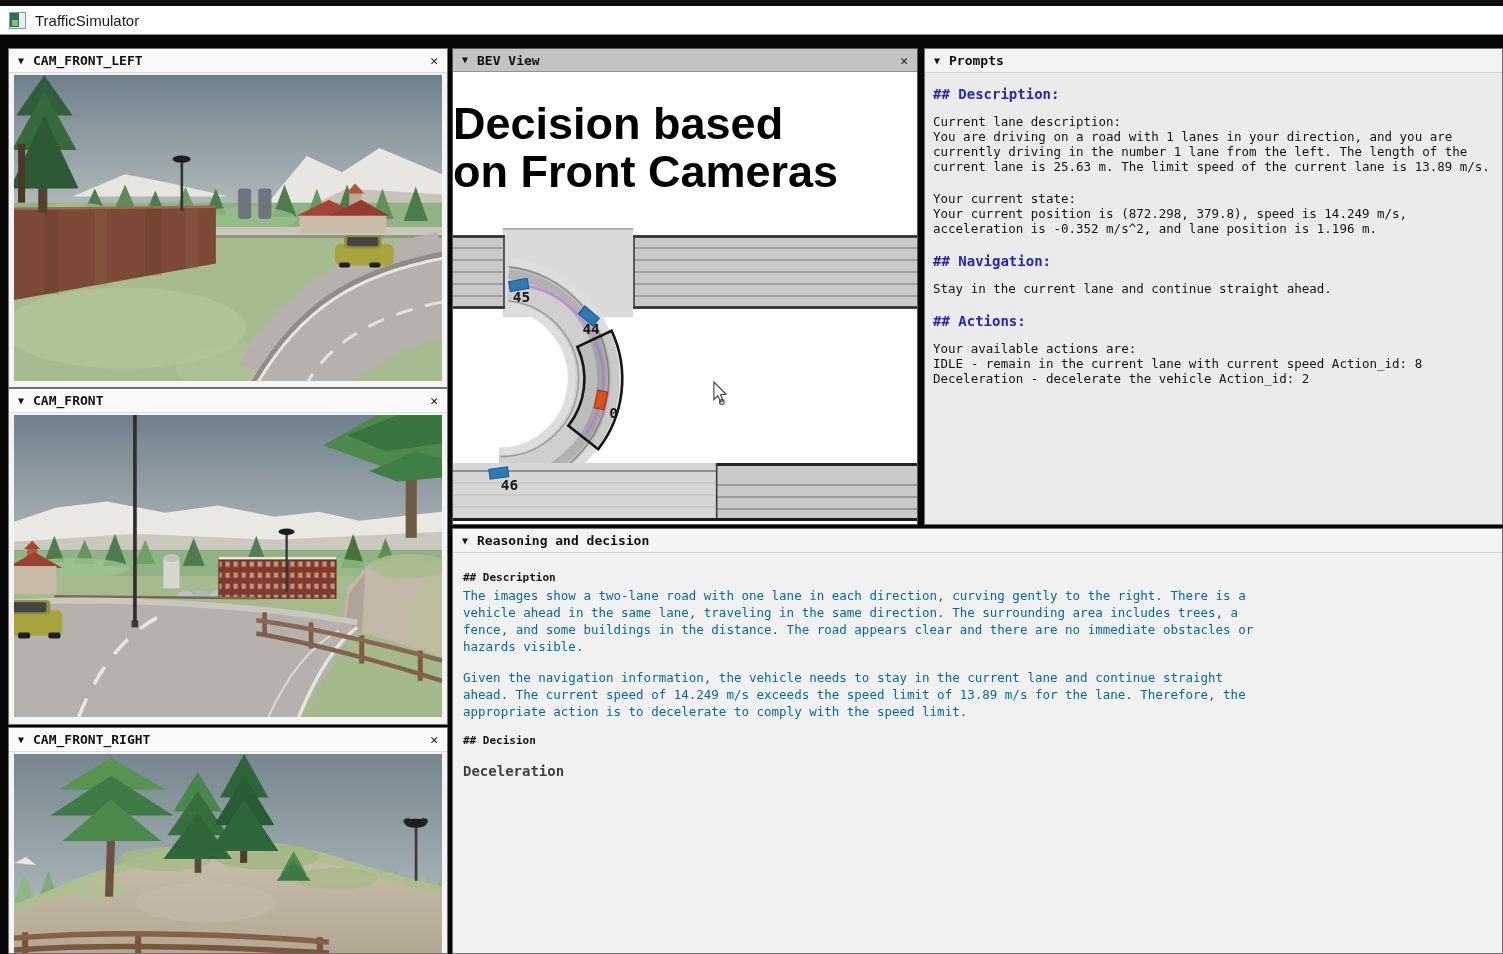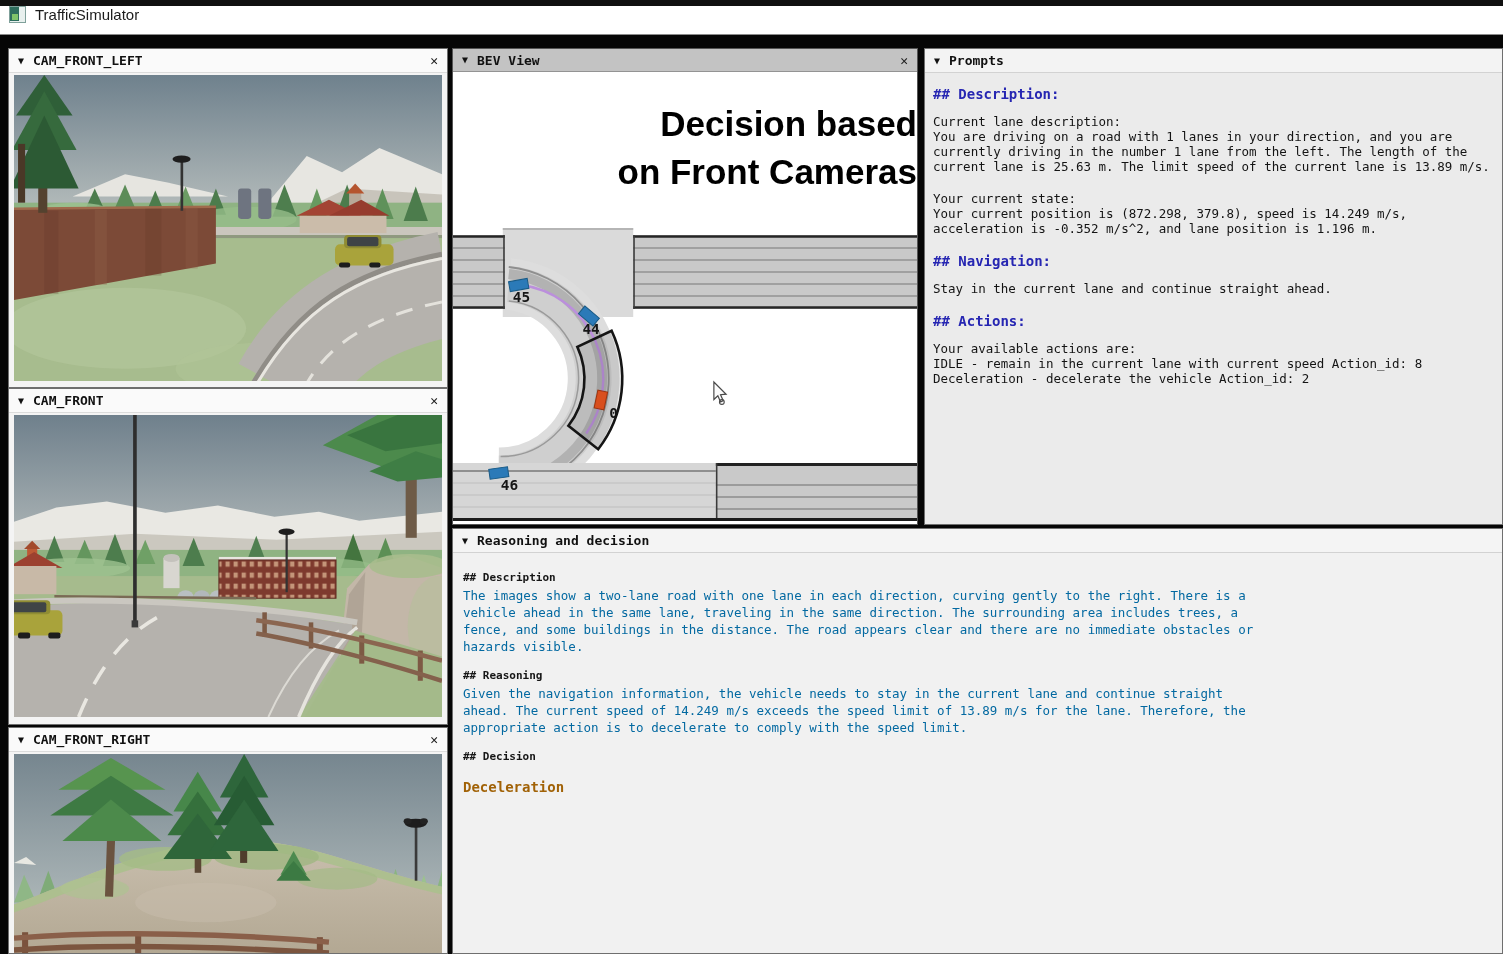--- a/index.html
+++ b/index.html
@@ -1,21 +1,21 @@
 <!DOCTYPE html>
 <html><head>
 <meta charset="utf-8">
 <style>
   html,body{margin:0;padding:0;}
   body{width:1503px;height:954px;position:relative;overflow:hidden;background:#060606;
        font-family:"DejaVu Sans Mono","Liberation Mono",monospace;}
   
   .top-edge{position:absolute;left:0;top:0;width:1503px;height:6px;background:#101010;}
   .titlebar{position:absolute;left:0;top:6px;width:1503px;height:28px;background:#ffffff;
-            border-bottom:1px solid #8a8a8a;display:flex;}
+            border-bottom:1px solid #8a8a8a;display:flex;align-items:center;}
   .app-icon{width:15px;height:15px;margin-left:9px;border:1px solid #7fa09a;position:relative;background:#e8f0ee;}
   .app-icon .i1{position:absolute;left:0;top:0;width:9px;height:14px;background:#2e6e5e;}
   .app-icon .i2{position:absolute;left:2px;top:7px;width:6px;height:6px;background:#7fc46a;}
   .title-text{margin-left:9px;font-family:"Liberation Sans",sans-serif;font-size:15px;color:#1b1b1b;}
   
   .panel{position:absolute;background:#f0f0f0;border:1px solid #6f6f6f;box-sizing:border-box;}
   .phead{height:24px;display:flex;align-items:center;gap:9px;padding:0 9px;box-sizing:border-box;
          font-size:13px;font-weight:700;color:#111;}
   .phead .tri{font-size:10px;line-height:10px;color:#111;cursor:default;}
   .phead .xbtn{margin-left:auto;font-size:13px;font-weight:400;color:#222;cursor:default;}
@@ -27,36 +27,36 @@
   .cam-img{margin:2px 5px 5px 5px;background:#9fb0a8;overflow:hidden;}
   .cam1 .cam-img{height:306px;}
   .cam2 .cam-img{height:302px;}
   .cam3 .cam-img{height:199px;}
   .cam-img svg{display:block;width:100%;height:100%;}
   
   .bev-panel{left:452px;top:48px;width:466px;height:477px;background:#ffffff;border:1px solid #555;}
   .bev-panel .phead{background:#c3c3c3;border-bottom:1px solid #939393;height:23px;}
   .bev-body{position:relative;width:100%;height:452px;background:#fff;}
   .bev-body svg{position:absolute;left:0;top:0;width:100%;height:100%;}
-  .bev-overlay{position:absolute;left:0;top:28px;width:100%;text-align:right;z-index:5;
-               font-family:"Liberation Sans",sans-serif;font-weight:700;font-size:35px;line-height:48px;
+  .bev-overlay{position:absolute;left:0;top:28px;width:100%;text-align:left;z-index:5;
+               font-family:"Liberation Sans",sans-serif;font-weight:700;font-size:45px;line-height:48px;
                color:#000;white-space:pre-line;pointer-events:none;}
   
   .prompts-panel{left:924px;top:48px;width:579px;height:477px;background:#ebebeb;border:1px solid #6f6f6f;}
   .prompts-panel .phead{background:#f3f3f3;border-bottom:1px solid #d2d2d2;}
   .prompts-body{padding:7px 8px;}
   .p-h{font-size:14px;font-weight:700;color:#2626b2;margin:6px 0 12px 0;}
   .p-p{font-size:12.5px;line-height:15px;color:#141414;white-space:pre-wrap;margin:0 0 17px 0;}
   
   .reason-panel{left:452px;top:528px;width:1051px;height:426px;background:#f1f1f1;border:1px solid #6f6f6f;}
   .reason-panel .phead{background:#f4f4f4;border-bottom:1px solid #d2d2d2;}
   .reason-body{padding:8px 10px;}
   .r-h{font-size:11px;font-weight:700;color:#161616;margin:10px 0 3px 0;}
   .r-p{font-size:12.5px;line-height:17px;color:#0369a1;white-space:pre-wrap;margin:0 0 14px 0;}
-  .r-decision{font-size:14px;font-weight:600;color:#a16207;margin-top:16px;}
+  .r-decision{font-size:14px;font-weight:600;color:#404040;margin-top:16px;}
 </style>
 </head>
 <body>
 
 <div class="top-edge"></div>
 <div class="titlebar">
   <div class="app-icon">
       <div class="i1"></div>
       <div class="i2"></div>
     </div>
@@ -428,20 +428,19 @@
   <div class="phead">
     <span class="tri">▼</span>
     <span>Reasoning and decision</span>
   </div>
   <div class="reason-body">
     <div class="r-h">## Description</div>
     <div class="r-p">The images show a two-lane road with one lane in each direction, curving gently to the right. There is a
 vehicle ahead in the same lane, traveling in the same direction. The surrounding area includes trees, a
 fence, and some buildings in the distance. The road appears clear and there are no immediate obstacles or
 hazards visible.</div>
-    <div class="r-h">## Reasoning</div>
     <div class="r-p">Given the navigation information, the vehicle needs to stay in the current lane and continue straight
 ahead. The current speed of 14.249 m/s exceeds the speed limit of 13.89 m/s for the lane. Therefore, the
 appropriate action is to decelerate to comply with the speed limit.</div>
     <div class="r-h">## Decision</div>
     <div class="r-decision">Deceleration</div>
   </div>
 </div>
 
 </body></html>

